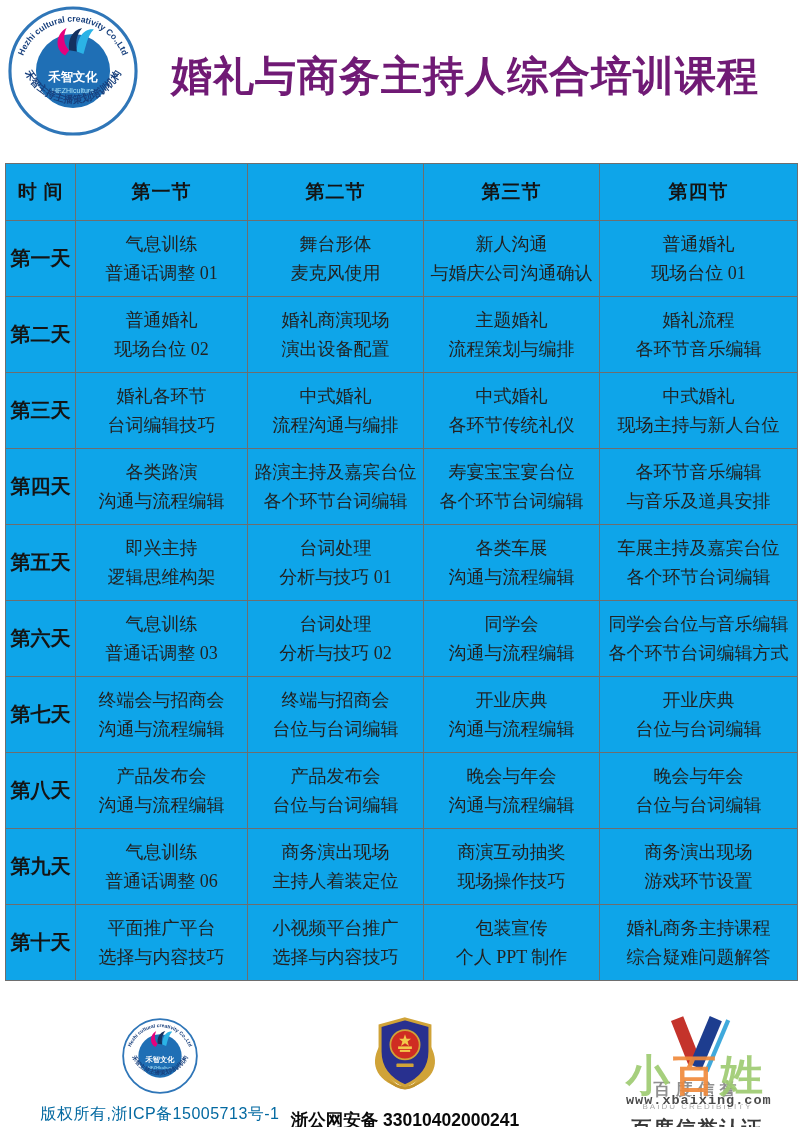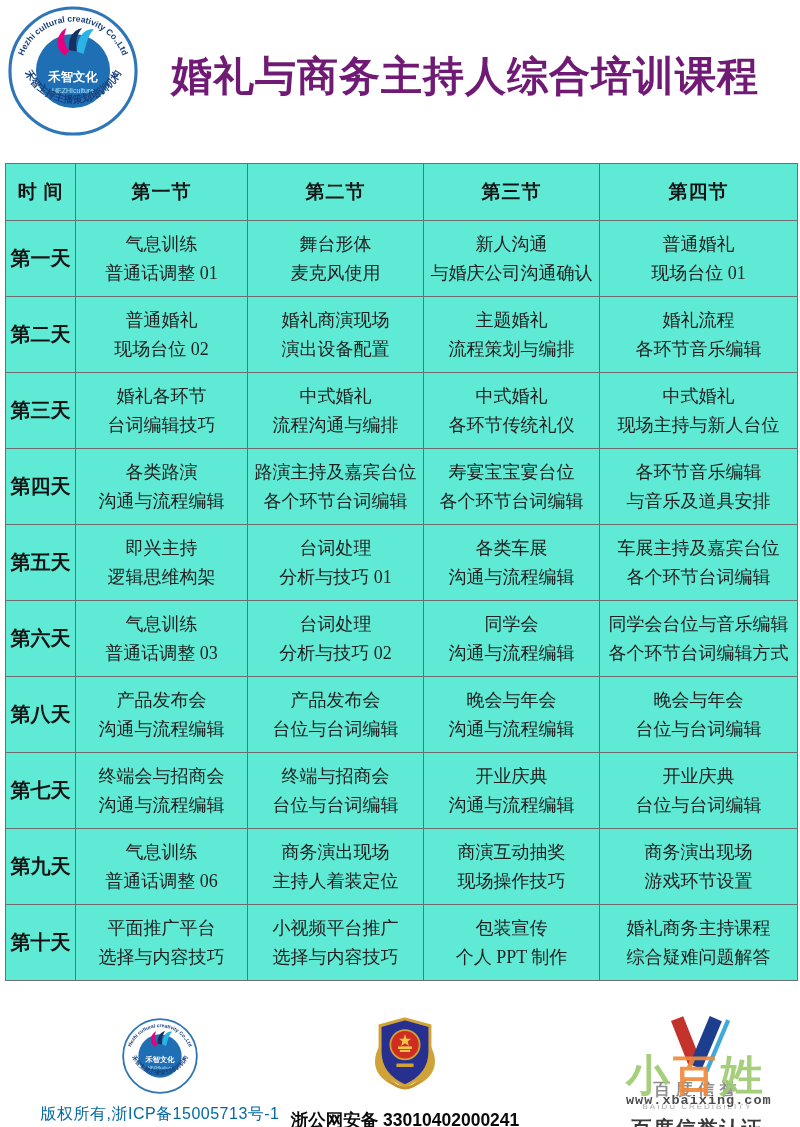--- a/index.html
+++ b/index.html
@@ -7,21 +7,21 @@
         font-family:"Liberation Sans", sans-serif;}
   
   .hdr-logo{position:absolute;left:8px;top:6px;width:130px;height:130px;}
   .page-title{position:absolute;left:150px;right:20px;top:22px;text-align:center;
       font-size:41px;font-weight:900;color:#701a75;letter-spacing:1px;
       font-family:"Liberation Sans", sans-serif;}
   
   table.course{position:absolute;left:5px;top:163px;width:792px;border-collapse:collapse;
       table-layout:fixed;font-family:"Liberation Serif","DejaVu Serif",serif;}
   table.course th,table.course td{border:1px solid #6e6e6e;text-align:center;vertical-align:middle;
-      padding:0;background:#5eead4;}
+      padding:0;background:#0ea5e9;}
   table.course thead tr{height:57px;}
   table.course tbody tr{height:76px;}
   table.course thead th{font-size:19px;font-weight:700;color:#141414;letter-spacing:1px;}
   table.course tbody th{font-size:20px;font-weight:700;color:#141414;}
   table.course td{font-size:18px;color:#222;line-height:1.6;margin-top:12px;}
   
   .f-left{position:absolute;left:35px;top:1018px;width:250px;text-align:center;}
   .f-left .small-logo{width:76px;height:76px;display:inline-block;}
   .f-copy{margin:6px 0 0 0;font-size:16px;color:#0369a1;letter-spacing:0.5px;}
   .f-center{position:absolute;left:285px;top:1012px;width:240px;text-align:center;}
@@ -189,54 +189,54 @@
           <td>
             <div>同学会</div>
             <div>沟通与流程编辑</div>
           </td>
           <td>
             <div>同学会台位与音乐编辑</div>
             <div>各个环节台词编辑方式</div>
           </td>
         </tr>
         <tr>
+          <th>第七天</th>
+          <td>
+            <div>终端会与招商会</div>
+            <div>沟通与流程编辑</div>
+          </td>
+          <td>
+            <div>终端与招商会</div>
+            <div>台位与台词编辑</div>
+          </td>
+          <td>
+            <div>开业庆典</div>
+            <div>沟通与流程编辑</div>
+          </td>
+          <td>
+            <div>开业庆典</div>
+            <div>台位与台词编辑</div>
+          </td>
+        </tr>
+        <tr>
           <th>第八天</th>
           <td>
             <div>产品发布会</div>
             <div>沟通与流程编辑</div>
           </td>
           <td>
             <div>产品发布会</div>
             <div>台位与台词编辑</div>
           </td>
           <td>
             <div>晚会与年会</div>
             <div>沟通与流程编辑</div>
           </td>
           <td>
             <div>晚会与年会</div>
-            <div>台位与台词编辑</div>
-          </td>
-        </tr>
-        <tr>
-          <th>第七天</th>
-          <td>
-            <div>终端会与招商会</div>
-            <div>沟通与流程编辑</div>
-          </td>
-          <td>
-            <div>终端与招商会</div>
-            <div>台位与台词编辑</div>
-          </td>
-          <td>
-            <div>开业庆典</div>
-            <div>沟通与流程编辑</div>
-          </td>
-          <td>
-            <div>开业庆典</div>
             <div>台位与台词编辑</div>
           </td>
         </tr>
         <tr>
           <th>第九天</th>
           <td>
             <div>气息训练</div>
             <div>普通话调整 06</div>
           </td>
           <td>

